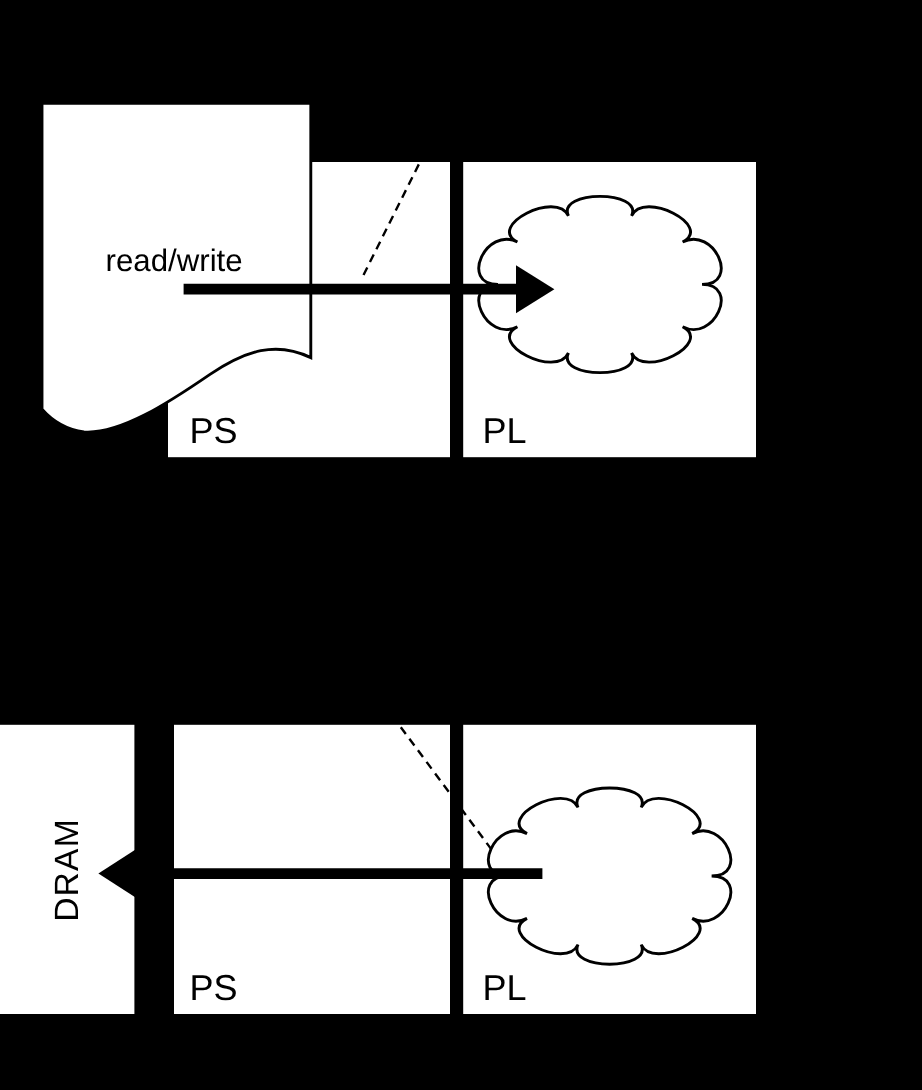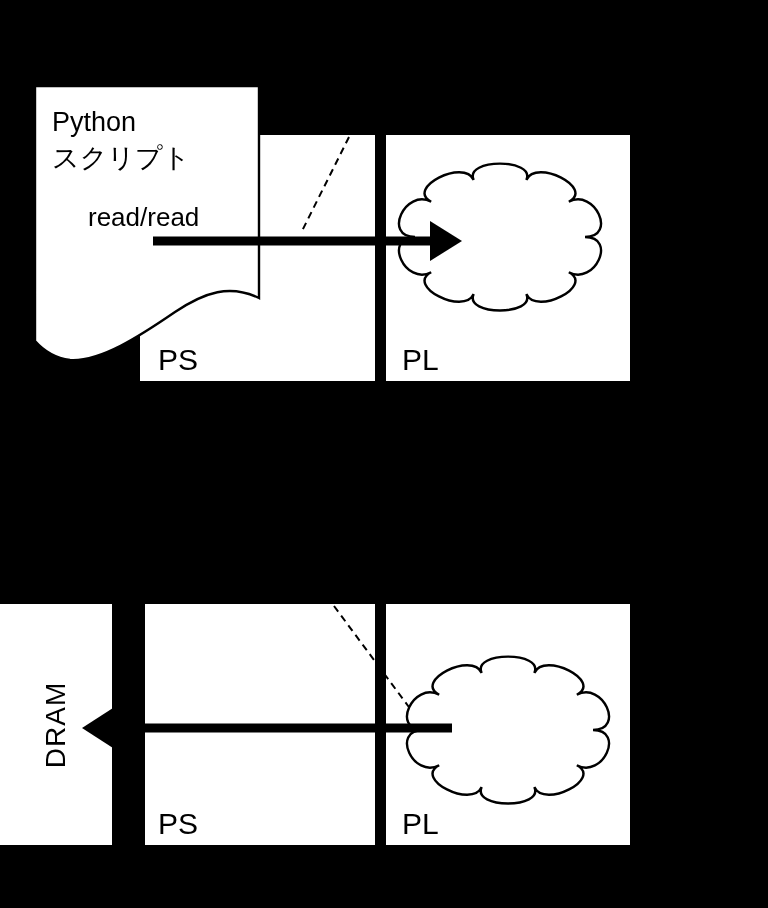--- a/index.html
+++ b/index.html
@@ -97,23 +97,21 @@
                C 136.3 154 194.9 123.7 168.8 110.3
                C 194.9 123.7 217.3 75 185 75 Z"></path>
     </g>
 
     <g>
       <line class="arrow-line" x1="452" y1="728" x2="110" y2="728"></line>
       <polygon class="arrow-head" points="113,708 82,728 113,748"></polygon>
     </g>
   </svg>
 
-  <div class="label doc-title">Python
-スクリプト</div>
-  <div class="label rw-label">read/read</div>
+  <div class="label rw-label">read/write</div>
   <div class="label ps-top">PS</div>
   <div class="label pl-top">PL</div>
 
   <div class="dram-wrap">
     <span>DRAM</span>
   </div>
   <div class="label ps-bottom">PS</div>
   <div class="label pl-bottom">PL</div>
 
 </div>

